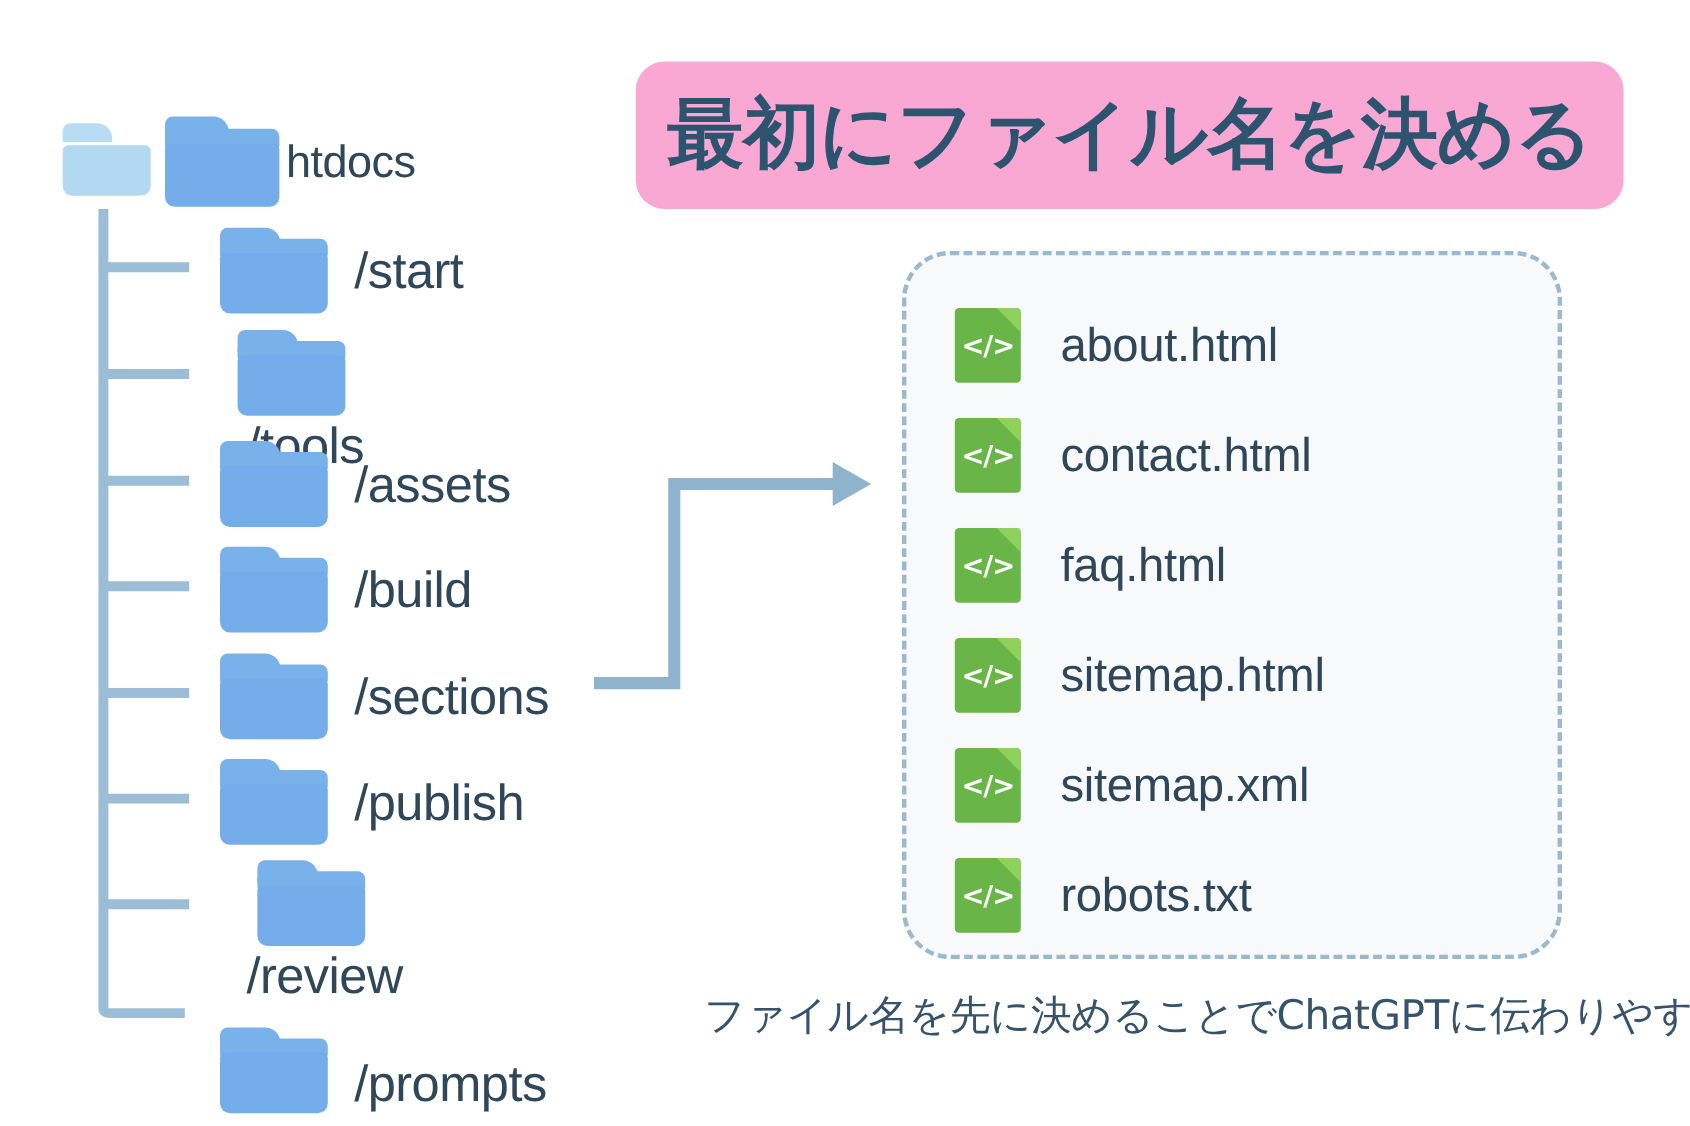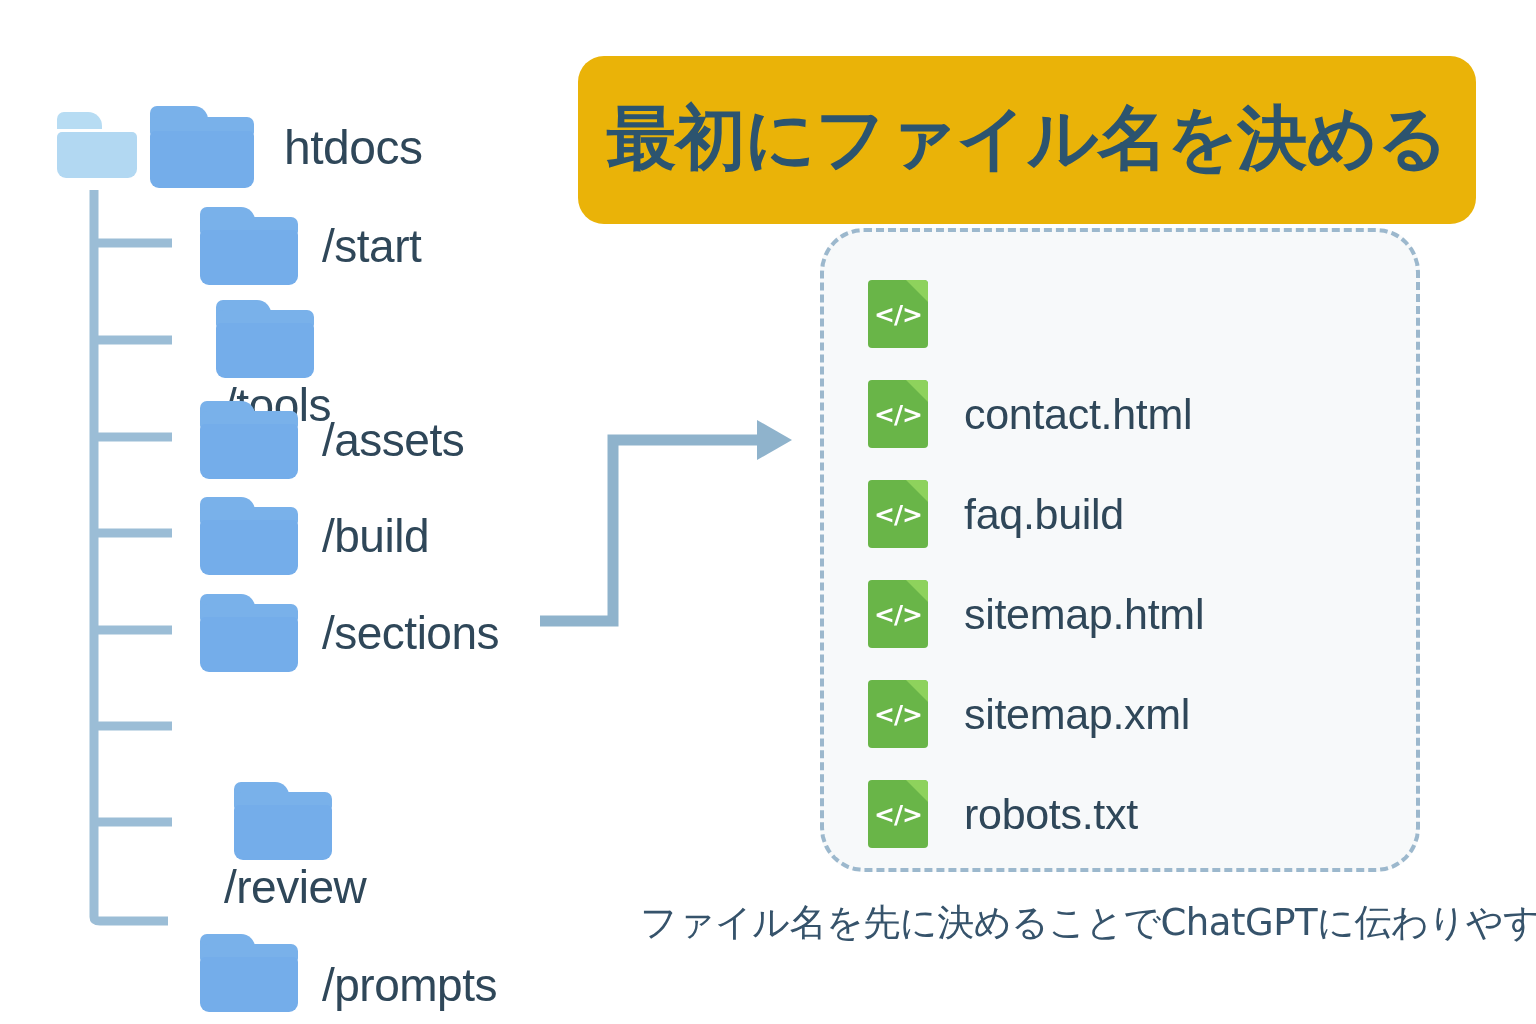--- a/index.html
+++ b/index.html
@@ -17,22 +17,22 @@
     color: #2f4759;
     -webkit-font-smoothing: antialiased;
   }
 
   
   #title-banner {
     position: absolute;
     left: 578px;
     top: 56px;
     width: 898px;
-    height: 168px;
-    background: #eab308;
+    height: 134px;
+    background: #f9a8d4;
     border-radius: 26px;
     display: flex;
     align-items: center;
     justify-content: center;
   }
   #title-banner .title-text {
     font-family: "DejaVu Sans", "Liberation Sans", sans-serif;
     font-size: 70px;
     font-weight: 700;
     letter-spacing: -1px;
@@ -78,21 +78,21 @@
     white-space: nowrap;
     letter-spacing: -0.5px;
   }
 
   
   #row-root {
     left: 150px;
     top: 104px;
   }
   #row-root .folder-ico { width: 104px; height: 82px; }
-  #row-root .row-label { margin-left: 30px; font-size: 48px; }
+  #row-root .row-label { margin-left: 6px; font-size: 41px; }
 
   
   #ghost-folder {
     position: absolute;
     left: 57px;
     top: 112px;
     width: 80px;
     height: 66px;
   }
 
@@ -284,20 +284,28 @@
 
   <div class="tree-row" style="left:200px; top:493px;">
     <div class="folder-ico">
       <div class="fold-tab"></div>
       <div class="fold-tab2"></div>
       <div class="fold-body"></div>
     </div>
     <div class="row-label">/build</div>
   </div>
 
+  <div class="tree-row" style="left:200px; top:686px;">
+    <div class="folder-ico">
+      <div class="fold-tab"></div>
+      <div class="fold-tab2"></div>
+      <div class="fold-body"></div>
+    </div>
+    <div class="row-label">/publish</div>
+  </div>
 
   <div class="tree-row" style="left:200px; top:782px;flex-direction:column;">
     <div class="folder-ico">
       <div class="fold-tab"></div>
       <div class="fold-tab2"></div>
       <div class="fold-body"></div>
     </div>
     <div class="row-label">/review</div>
   </div>
 
@@ -317,36 +325,37 @@
 </svg>
 
 <div id="files-panel">
   <div id="file-list">
 
     <div class="file-row">
       <div class="file-ico">
         <div class="corner"></div>
         <div class="code-glyph">&lt;/&gt;</div>
       </div>
+      <div class="file-name">about.html</div>
     </div>
 
     <div class="file-row">
       <div class="file-ico">
         <div class="corner"></div>
         <div class="code-glyph">&lt;/&gt;</div>
       </div>
       <div class="file-name">contact.html</div>
     </div>
 
     <div class="file-row">
       <div class="file-ico">
         <div class="corner"></div>
         <div class="code-glyph">&lt;/&gt;</div>
       </div>
-      <div class="file-name">faq.build</div>
+      <div class="file-name">faq.html</div>
     </div>
 
     <div class="file-row">
       <div class="file-ico">
         <div class="corner"></div>
         <div class="code-glyph">&lt;/&gt;</div>
       </div>
       <div class="file-name">sitemap.html</div>
     </div>
 

